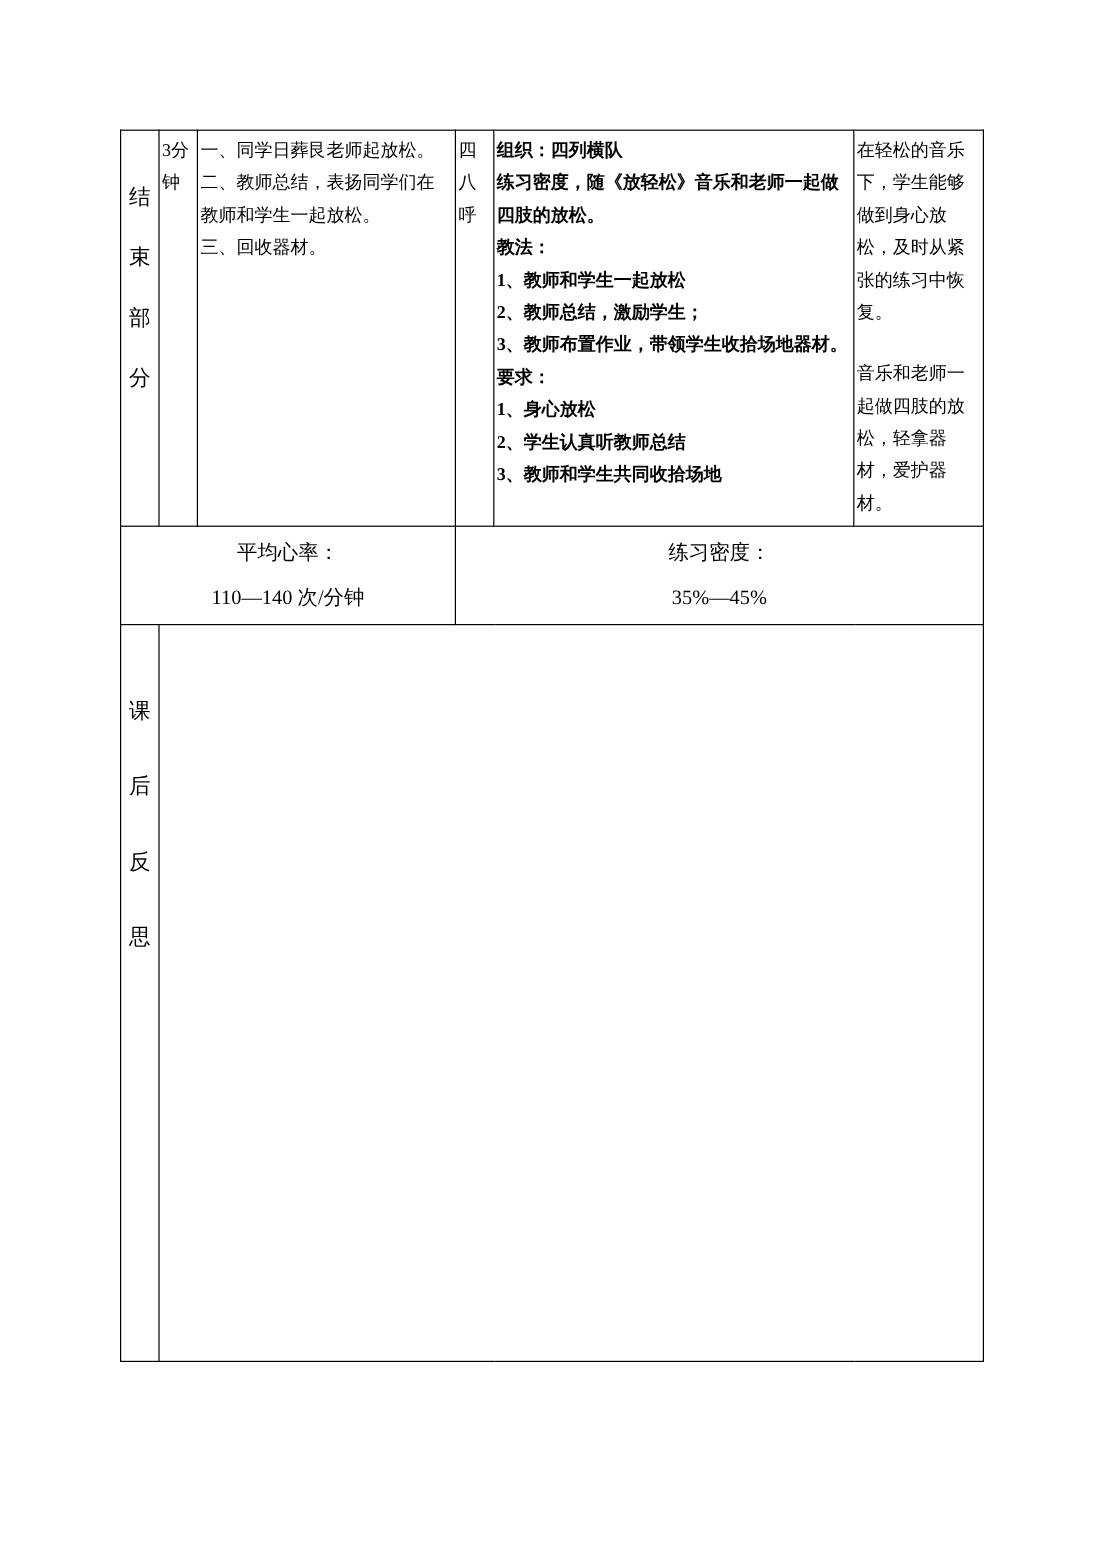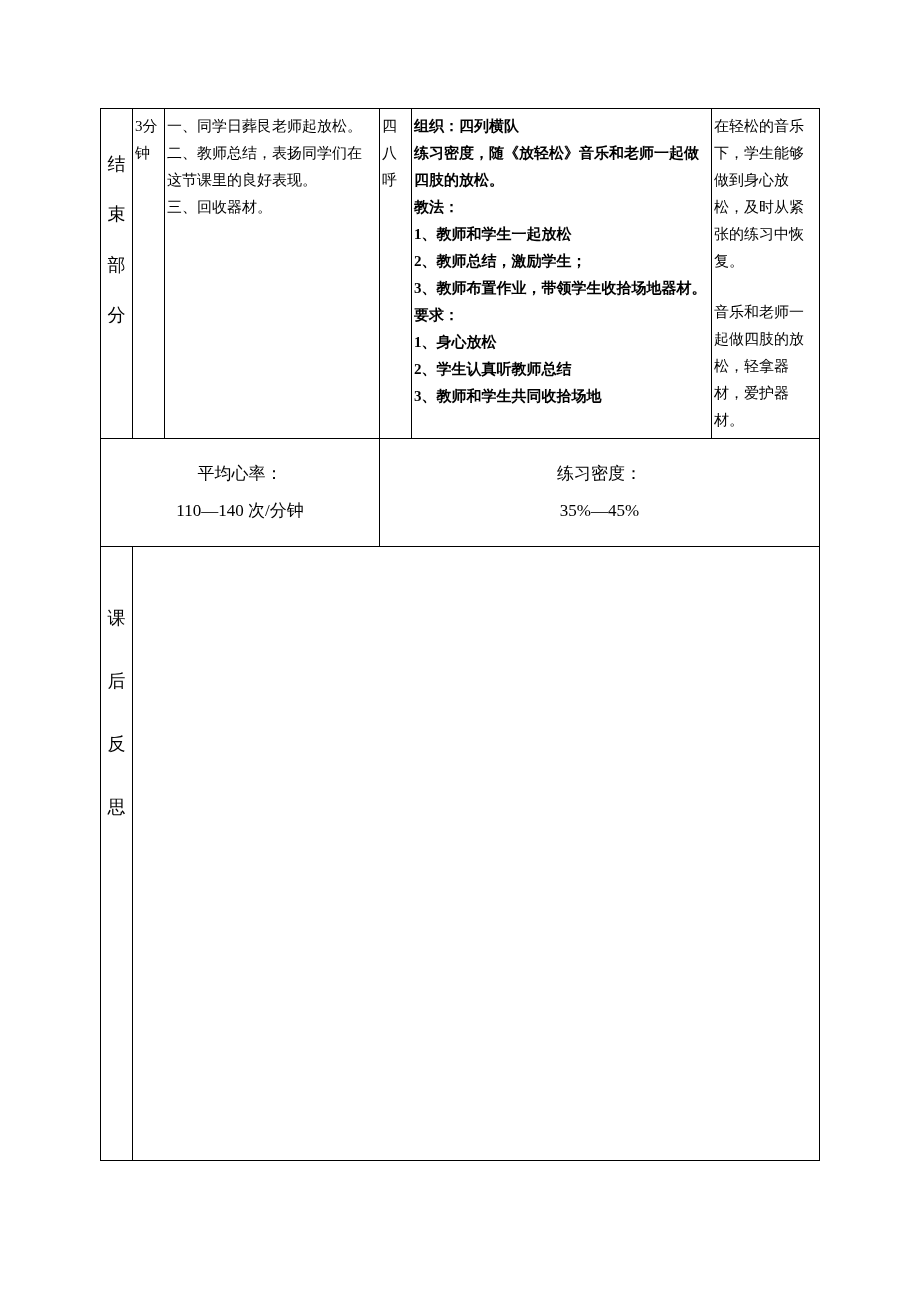--- a/index.html
+++ b/index.html
@@ -41,21 +41,21 @@
   .vert-label2 {
     text-align: center;
     font-size: 18px;
     padding-top: 40px;
     line-height: 3.5;
   }
   .hr-cell {
     text-align: center;
     font-size: 17px;
     line-height: 2.2;
-    padding: 16px 4px;
+    padding: 3px 4px;
   }
   .col-section { width: 32px; }
   .col-time { width: 32px; }
   .col-content { width: 215px; }
   .col-count { width: 32px; }
   .col-method { width: 300px; }
   .col-note { width: auto; }
   .overflow-cell {
     position: relative;
     overflow: hidden;
@@ -83,21 +83,21 @@
       <td class="vert-label">
         <span>结</span><br>
         <span>束</span><br>
         <span>部</span><br>
         <span>分</span>
       </td>
       <td>3分钟</td>
       <td>
         <span>一、同学日葬艮老师起放松。</span><br>
         <span>二、教师总结，表扬同学们在</span><br>
-        <span>这节课里的良好表现。</span><br>
+        <span>教师和学生一起放松。</span><br>
         <span>三、回收器材。</span>
       </td>
       <td>四八呼</td>
       <td class="overflow-cell" style="height:310px;font-weight:bold;">
         <div>组织：四列横队</div>
         <div>    练习密度，随《放轻松》音乐和老师一起做四肢的放松。</div>
         <div>    教法：</div>
         <div>1、教师和学生一起放松</div>
         <div>2、教师总结，激励学生；</div>
         <div>3、教师布置作业，带领学生收拾场地器材。</div>

